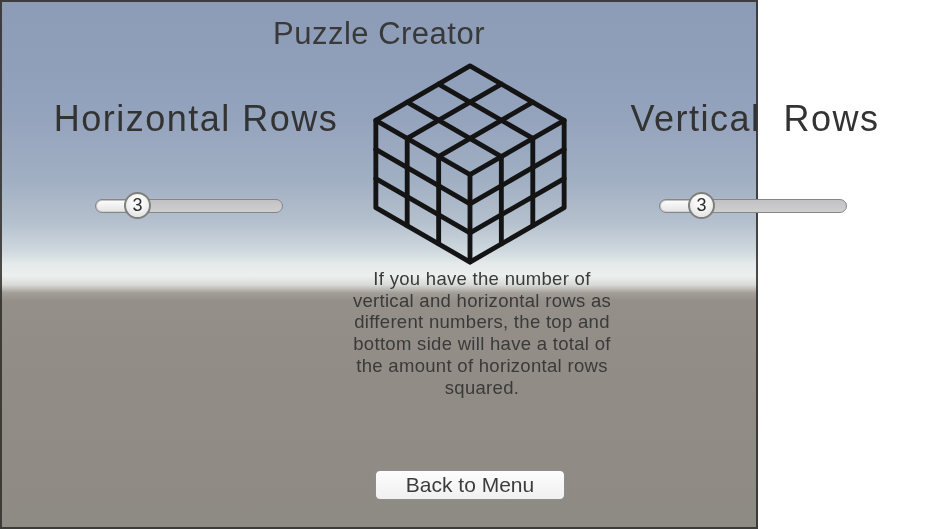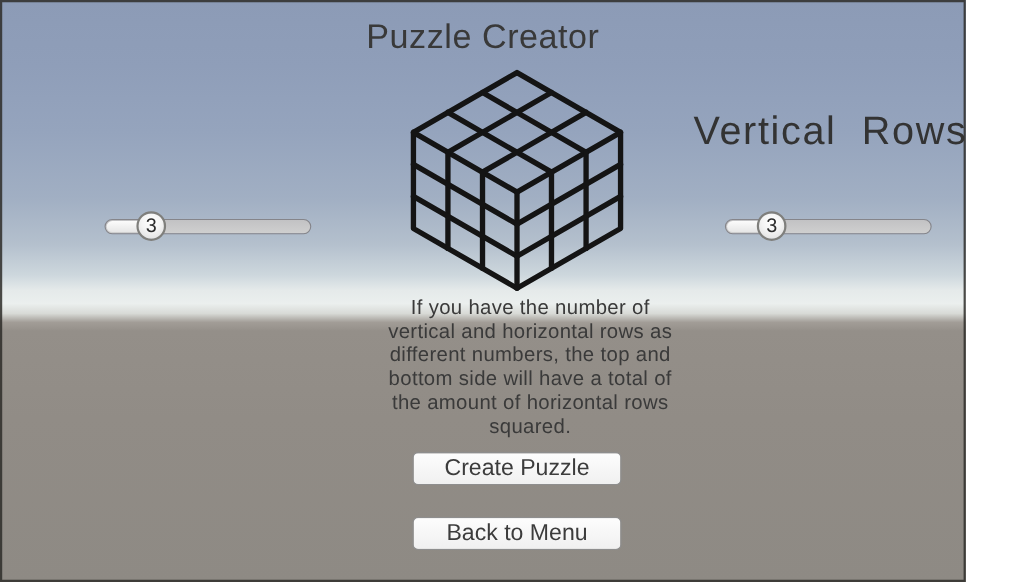--- a/index.html
+++ b/index.html
@@ -1,21 +1,21 @@
 <!DOCTYPE html>
 <html><head>
 <meta charset="utf-8">
 <style>
   html, body { margin: 0; padding: 0; }
   body {
     width: 940px; height: 529px; overflow: hidden;
     font-family: "Liberation Sans", "DejaVu Sans", sans-serif;
   }
   .screen {
-    position: relative; width: 878px; height: 529px;
+    position: relative; width: 758px; height: 529px;
     background: linear-gradient(to bottom,
       #8c9bb6 0px, #8f9eb9 60px, #95a4bd 120px, #a1afc3 180px,
       #b4c0cd 222px, #cdd7dd 250px, #e5eaea 264px, #ebefee 276px,
       #d8dad6 285px, #a29d97 293px, #948f89 301px, #918c86 380px, #8e8a84 529px);
     box-shadow: inset 0 0 0 2px rgba(46, 45, 41, 0.85);
   }
   .title {
     position: absolute; top: 16px; left: 0; width: 100%;
     text-align: center; font-size: 31px; letter-spacing: 0.5px; color: #393939;
   }
@@ -64,20 +64,21 @@
   .btn.create { top: 411px; }
   .btn.back   { top: 470px; }
 </style>
 </head>
 <body>
 
 <div class="screen">
 
   <div class="title">Puzzle Creator</div>
 
+  <div class="row-label left">Horizontal Rows</div>
   <div class="row-label right">Vertical  Rows</div>
 
   <div class="slider left">
     <div class="slider-track">
       <div class="slider-fill"></div>
     </div>
     <div class="slider-handle">3</div>
   </div>
 
   <div class="slider right">
@@ -114,16 +115,15 @@
     </svg>
   </div>
 
   <div class="description">If you have the number of
 vertical and horizontal rows as
 different numbers, the top and
 bottom side will have a total of
 the amount of horizontal rows
 squared.</div>
 
-  <button class="btn create">Create Puzzle</button>
   <button class="btn back">Back to Menu</button>
 
 </div>
 
 </body></html>

